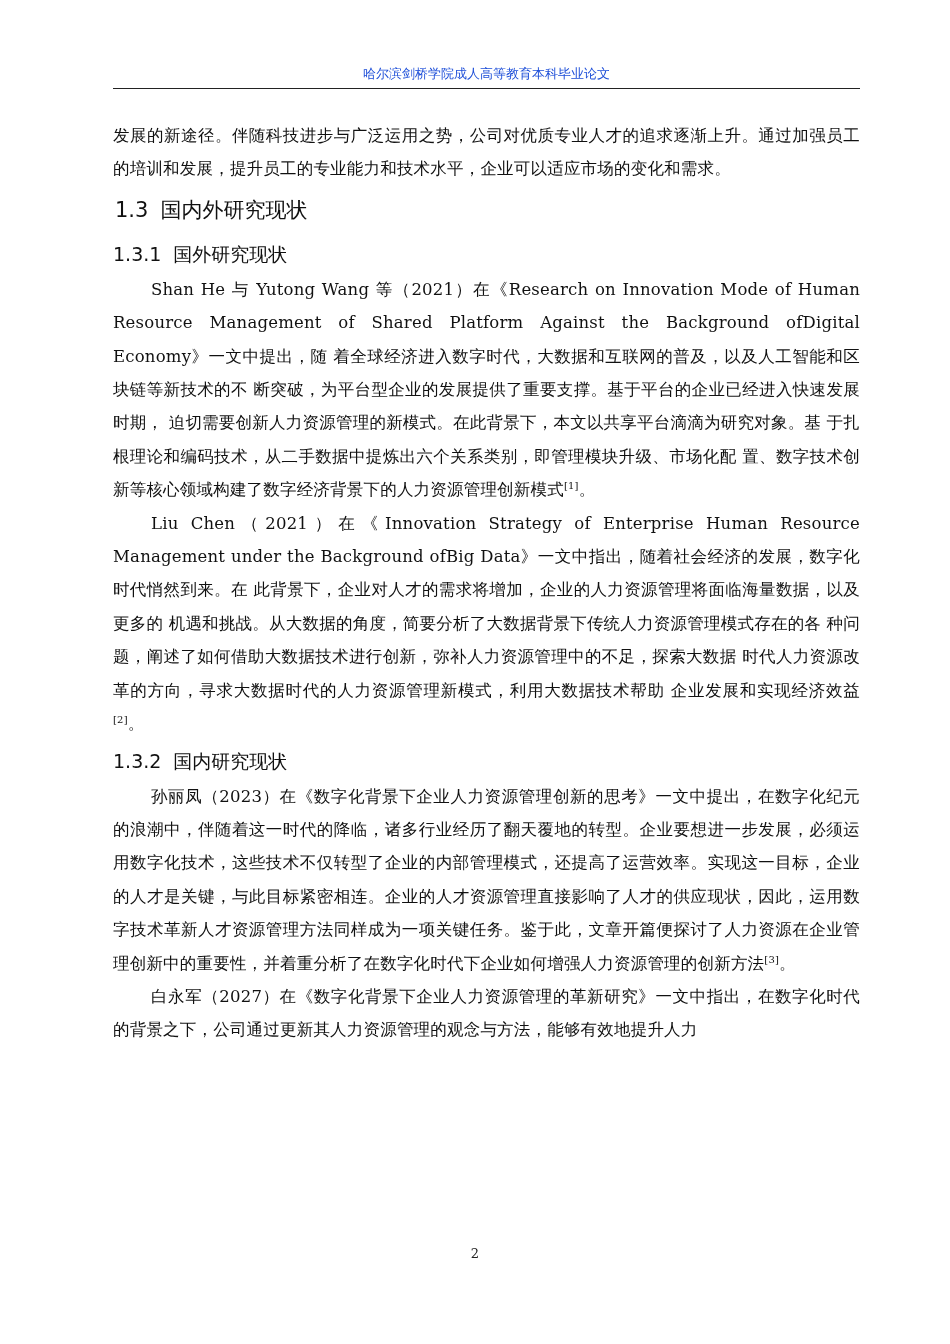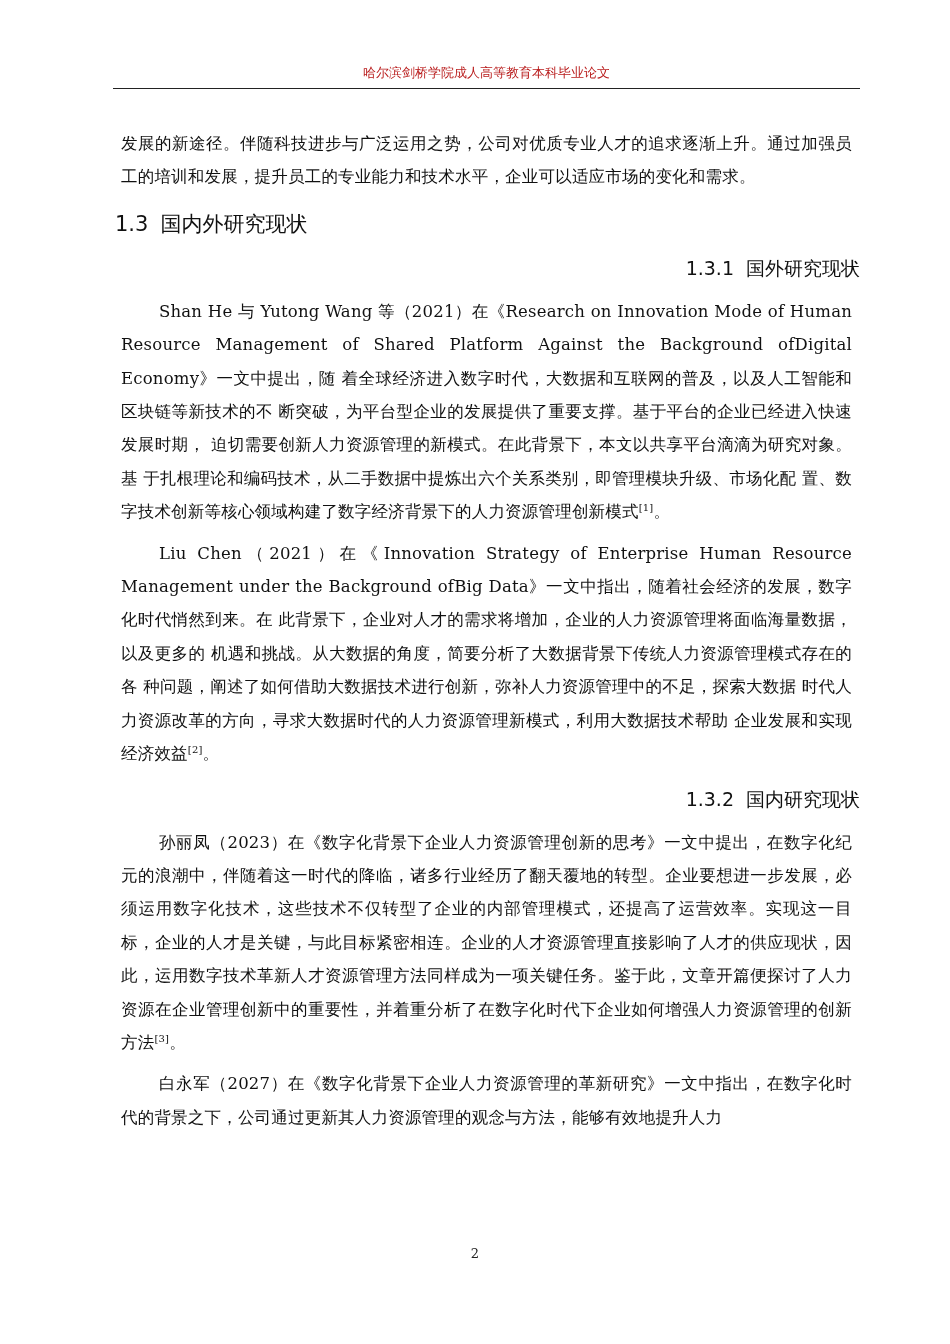--- a/index.html
+++ b/index.html
@@ -15,40 +15,39 @@
       font-family: "DejaVu Serif", "Liberation Serif", serif;
       color: #111111;
     }
     .page-header {
       position: absolute;
       left: 113px;
       top: 64px;
       width: 747px;
       text-align: center;
       font-size: 13px;
-      color: #b91c1c;
+      color: #1d4ed8;
       line-height: 20px;
-      font-family: Liberation Mono, monospace;
     }
     .header-rule {
       position: absolute;
       left: 113px;
       top: 88px;
       width: 747px;
       height: 0;
       border-top: 1px solid #222222;
     }
     .content {
       position: absolute;
       left: 113px;
       top: 119px;
       width: 747px;
     }
     .para {
-      margin: 8px;
+      margin: 0;
       font-size: 16.5px;
       line-height: 33.4px;
       text-align: justify;
       text-align-last: left;
       letter-spacing: 0.2px;
     }
     .para.indent {
       text-indent: 38px;
     }
     .heading-2 {
@@ -61,21 +60,20 @@
       padding-bottom: 9px;
     }
     .heading-3 {
       margin: 0;
       font-family: "DejaVu Sans", "Liberation Sans", sans-serif;
       font-size: 19px;
       line-height: 24px;
       font-weight: normal;
       padding-top: 8px;
       padding-bottom: 7px;
-      text-align: right;
     }
     .heading-num {
       display: inline-block;
       margin-right: 12px;
     }
     sup.ref {
       font-size: 10px;
       vertical-align: 6px;
       line-height: 0;
     }

